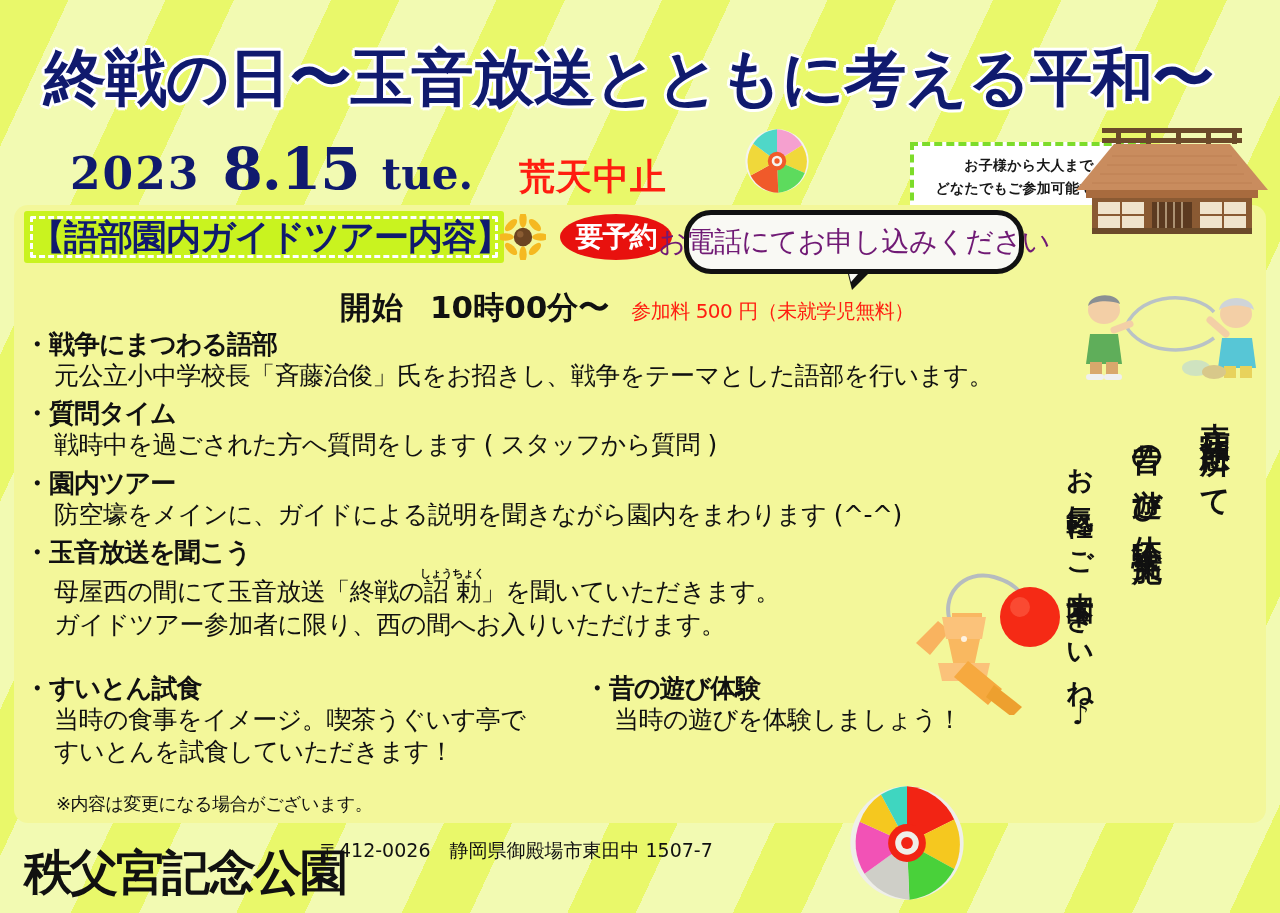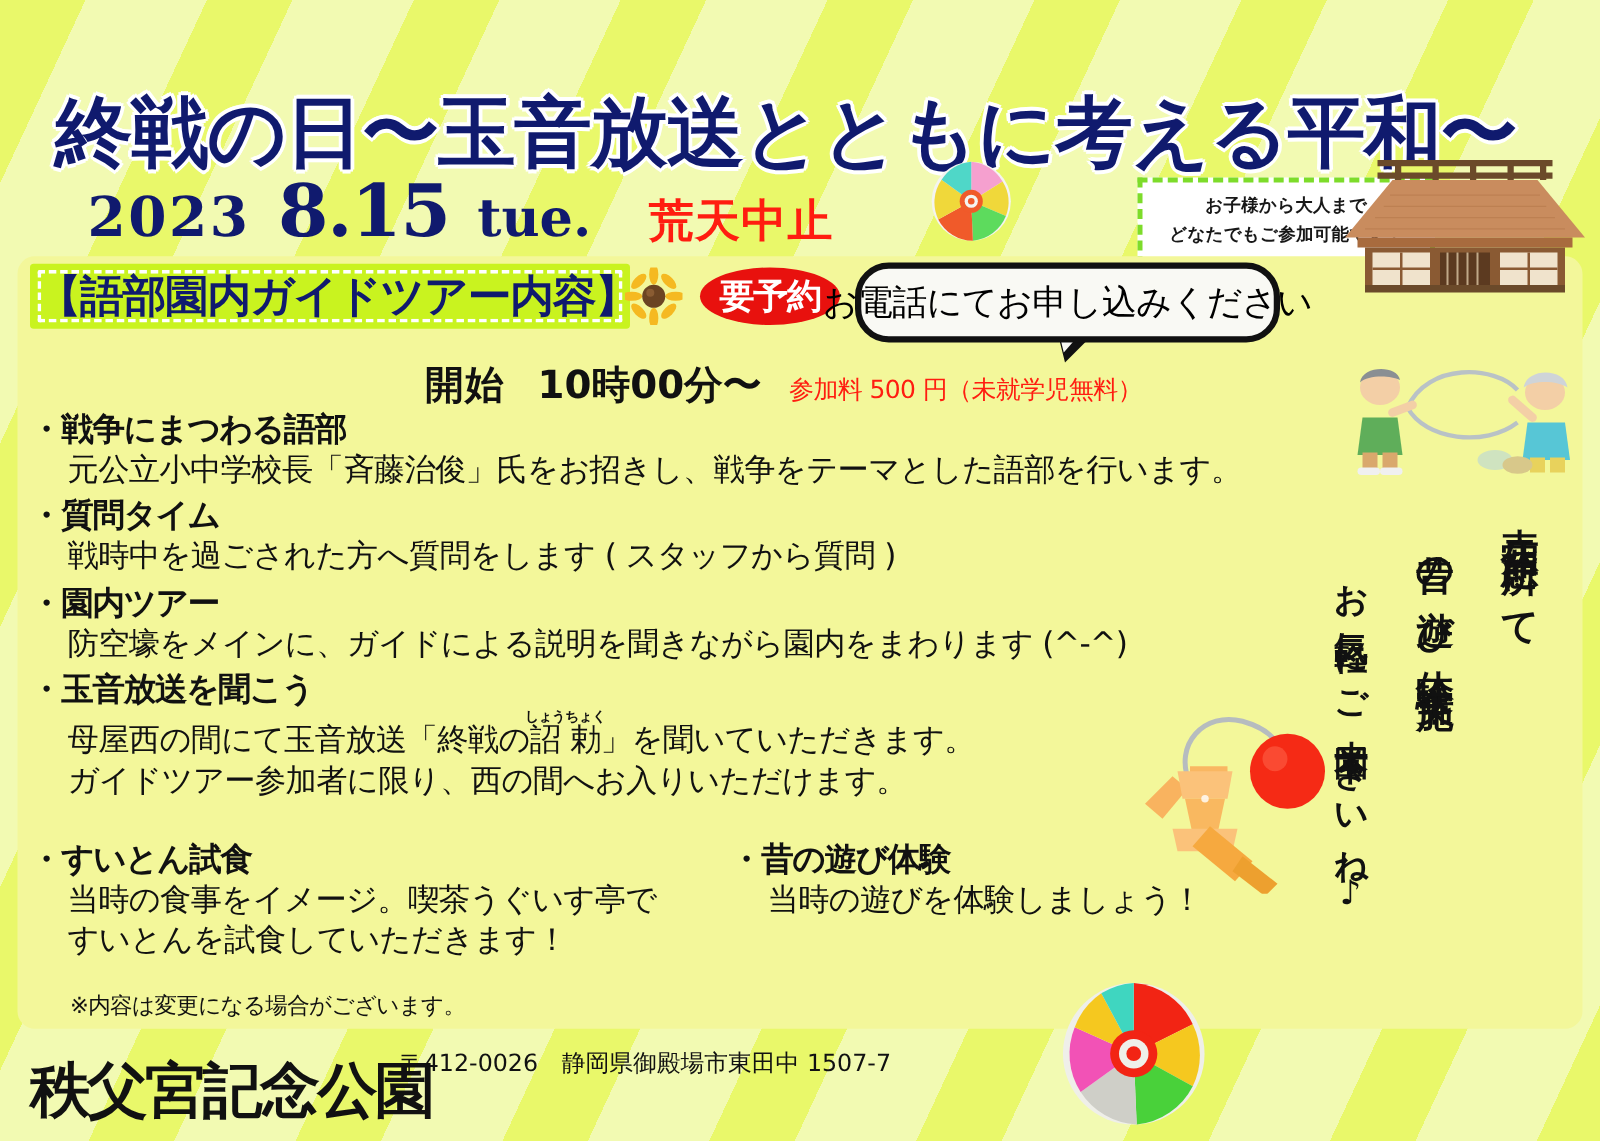--- a/index.html
+++ b/index.html
@@ -17,21 +17,20 @@
   }
   
   .title{
     position:absolute;left:44px;top:36px;width:1120px;
     font-family:"DejaVu Serif","Liberation Serif",serif;
     font-size:62px;font-weight:bold;letter-spacing:-1px;
     color:#101a6e;white-space:nowrap;
     text-shadow:
       -2px -2px 0 #fff, 2px -2px 0 #fff, -2px 2px 0 #fff, 2px 2px 0 #fff,
       -3px 0 0 #fff, 3px 0 0 #fff, 0 -3px 0 #fff, 0 3px 0 #fff;
-    margin-top: 28px;
   }
   .datebar{position:absolute;left:70px;top:135px;display:flex;align-items:baseline;gap:22px;white-space:nowrap;}
   .d-year{font-family:"DejaVu Serif","Liberation Serif",serif;font-size:44px;font-weight:bold;color:#101a6e;letter-spacing:2px;}
   .d-day{font-family:"DejaVu Serif","Liberation Serif",serif;font-size:58px;font-weight:bold;color:#101a6e;letter-spacing:-1px;}
   .d-dow{font-family:"DejaVu Serif","Liberation Serif",serif;font-size:42px;font-weight:bold;color:#101a6e;}
   .d-cancel{font-size:36px;font-weight:bold;color:#ff1d10;margin-left:24px;letter-spacing:1px;}
 
   
   .notice-box{
     position:absolute;left:910px;top:142px;width:238px;
@@ -64,21 +63,21 @@
   .badge-yoyaku{
     position:absolute;left:560px;top:214px;width:112px;height:46px;
     background:#e8110e;border-radius:50%/50%;
     display:flex;align-items:center;justify-content:center;
     font-size:28px;font-weight:bold;color:#fff;letter-spacing:-1px;z-index:4;
   }
   .bubble{
     position:absolute;left:684px;top:210px;width:330px;height:54px;
     background:#f9f9f4;border:5px solid #111;border-radius:27px;
     display:flex;align-items:center;justify-content:center;
-    font-size:28px;color:#000000;letter-spacing:-.5px;z-index:4;white-space:nowrap;
+    font-size:28px;color:#701a75;letter-spacing:-.5px;z-index:4;white-space:nowrap;
   }
   .bubble-tail{position:absolute;left:826px;top:258px;z-index:3;}
 
   
   .timerow{position:absolute;left:340px;top:287px;display:flex;align-items:baseline;white-space:nowrap;z-index:3;}
   .t-start{font-size:31px;font-weight:bold;color:#111;letter-spacing:1px;}
   .t-time{font-size:31px;font-weight:bold;color:#111;margin-left:26px;letter-spacing:0px;}
   .t-fee{font-size:20px;color:#ff1d10;margin-left:22px;letter-spacing:-.5px;}
 
   

